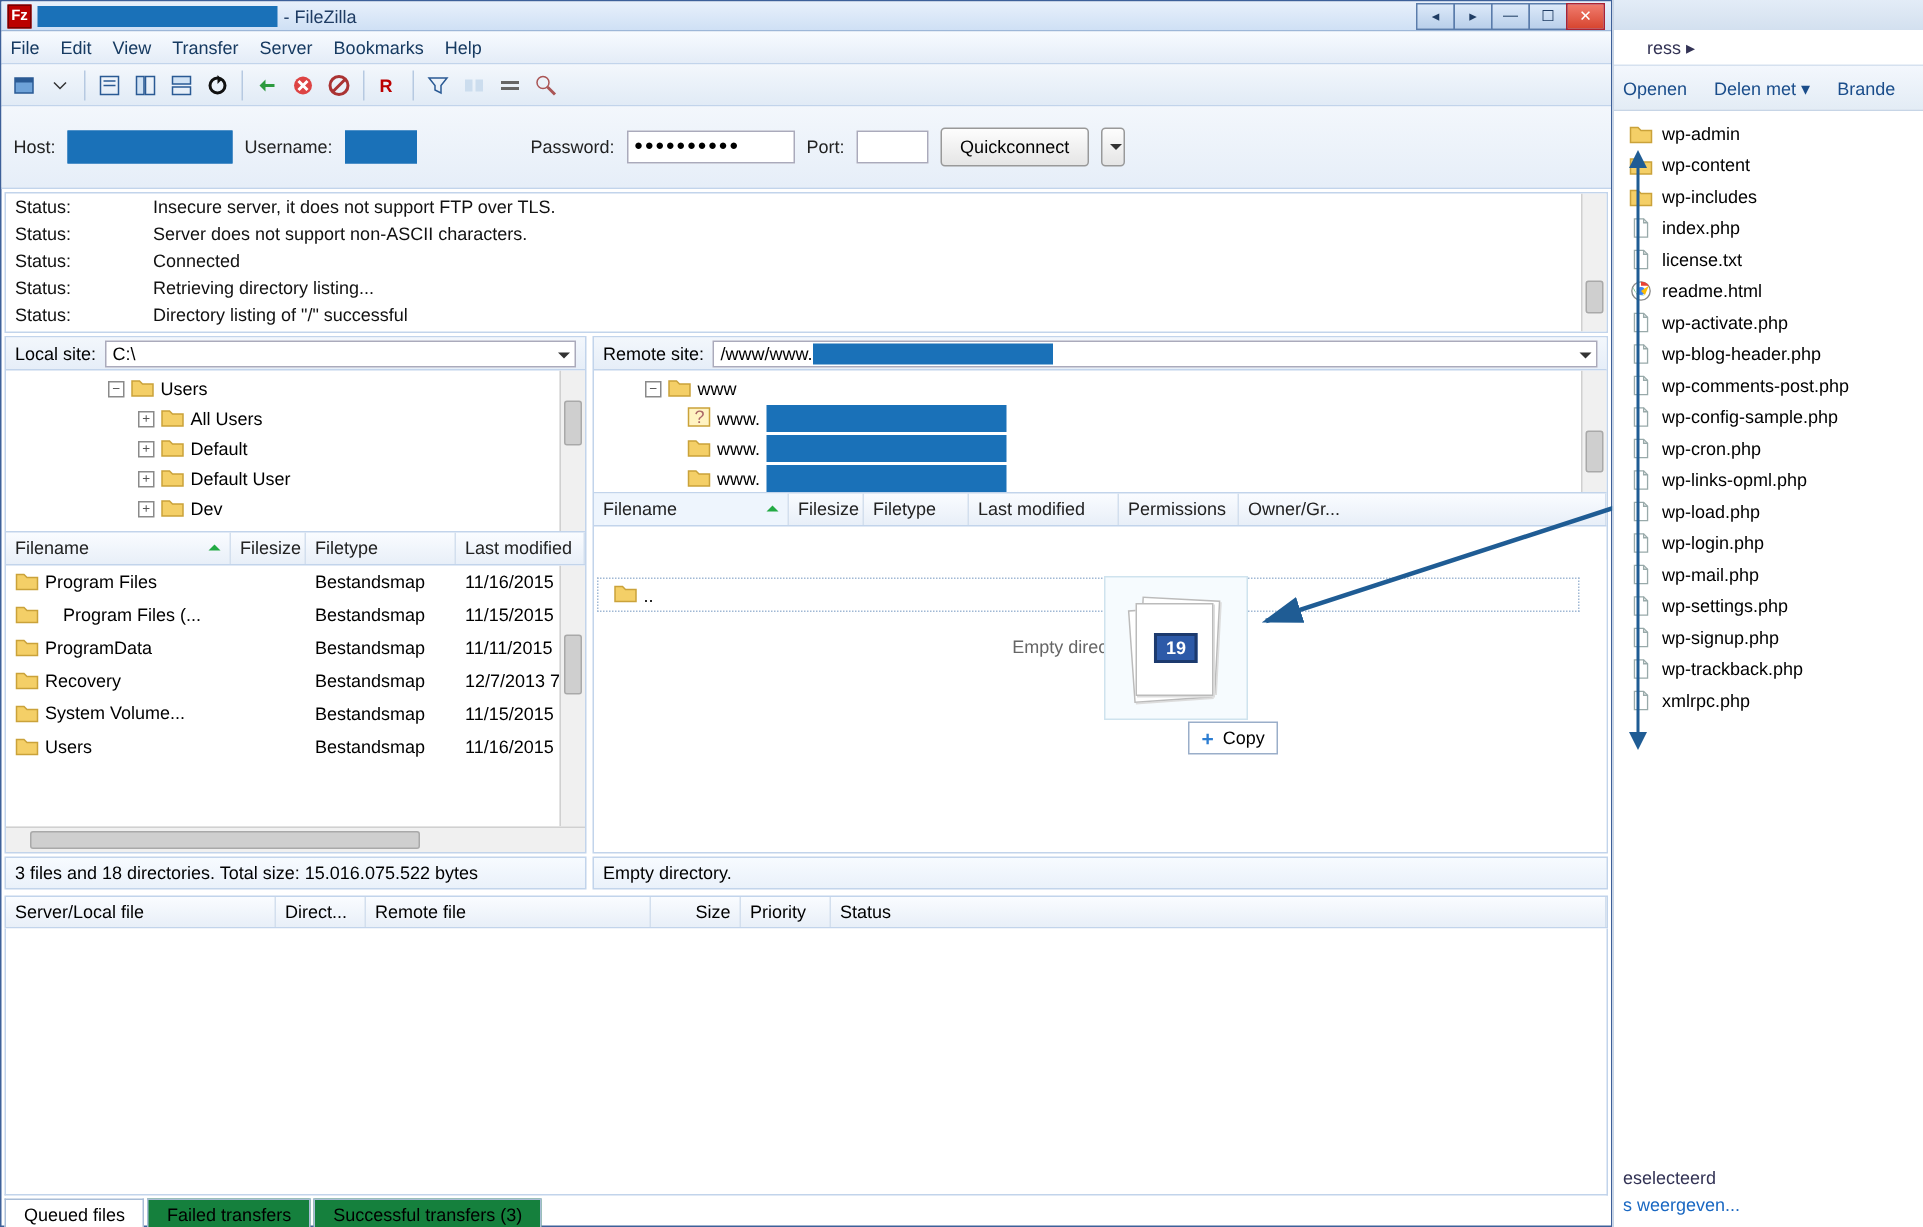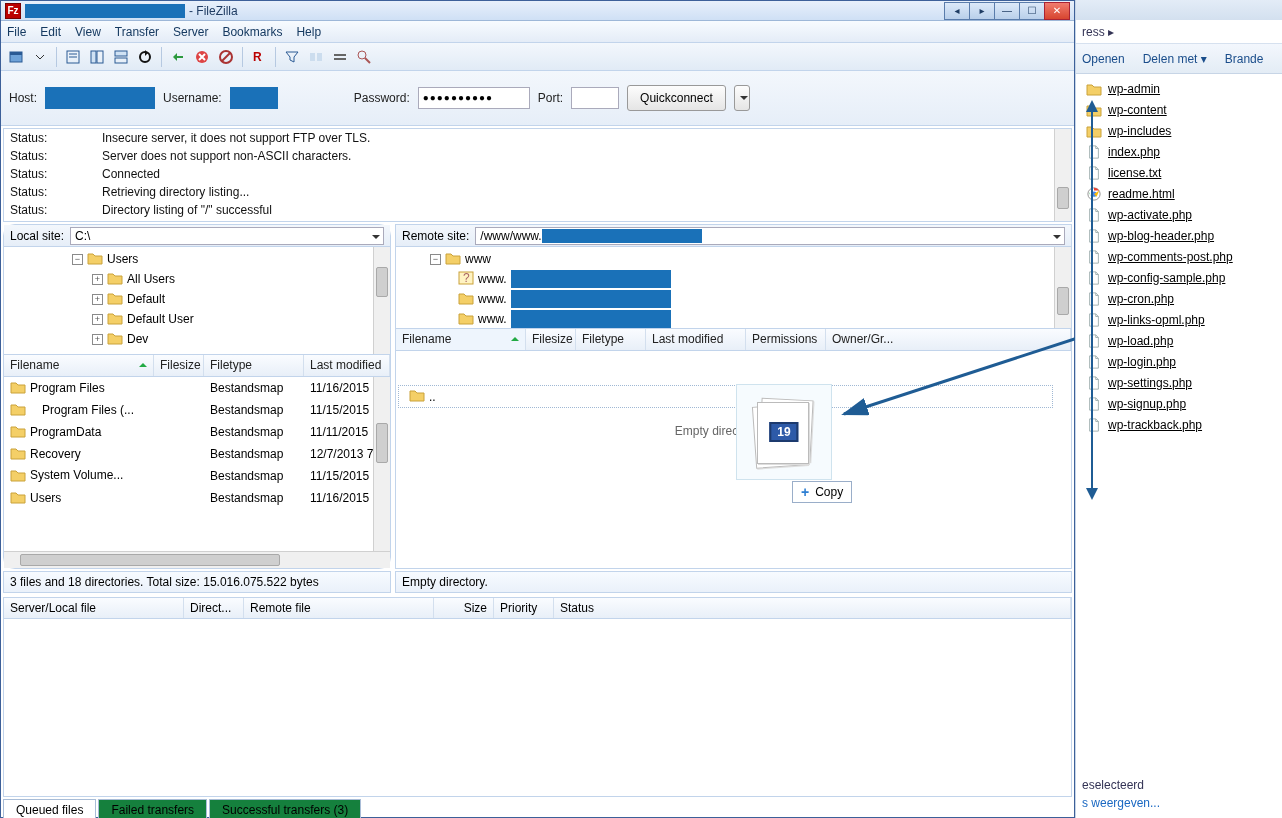--- a/index.html
+++ b/index.html
@@ -38,21 +38,21 @@
 .logpanel { height:94px; border:1px solid #c2d4eb; margin:2px; overflow:hidden; position:relative; background:#fff; }
 .logpanel .row { display:flex; padding:0 6px; line-height:18px; }
 .logpanel .lbl { width:92px; color:#111; }
 .logpanel .msg { color:#111; }
 .vscroll { position:absolute; right:0; top:0; bottom:0; width:17px; background:#f0f0f0; border-left:1px solid #d0d0d0; }
 .vscroll .thumb { position:absolute; left:2px; right:2px; background:#cfcfcf; border:1px solid #a9a9a9; border-radius:2px; }
 
 
 .midwrap { display:flex; height:345px; margin:0 2px; gap:4px; }
 .pane { border:1px solid #c2d4eb; display:flex; flex-direction:column; background:#fff; flex:1; min-width:0; position:relative;}
-.pane.left { flex:0 0 388px;border-radius:12px; }
+.pane.left { flex:0 0 388px; }
 .sitebar { height:22px; background:linear-gradient(#f3f7fc,#e6eef8); border-bottom:1px solid #c2d4eb; display:flex; align-items:center; padding:0 6px; gap:6px; position:relative;}
 .sitebar label{ white-space:nowrap;}
 .sitebar .combo { flex:1; height:18px; border:1px solid #aab; background:#fff; padding:0 4px; display:flex; align-items:center; position:relative;}
 .sitebar .combo .caret { position:absolute; right:2px; top:2px; width:14px; height:14px; display:flex;align-items:center;justify-content:center; }
 .sitebar .combo .redseg { display:inline-block; height:14px; background:#1a71b8; }
 
 .tree { flex:0 0 108px; overflow:hidden; position:relative; border-bottom:1px solid #c2d4eb; padding:2px 4px; }
 .tree .node { display:flex; align-items:center; height:20px; gap:4px; }
 .tree .toggle { width:11px; height:11px; border:1px solid #8a8a8a; display:flex;align-items:center;justify-content:center; font-size:9px; line-height:9px; color:#555; background:#fff;}
 .tree .folder-icon svg, .list .folder-icon svg, .filetree .fileicon svg { width:16px; height:14px; }
@@ -98,25 +98,25 @@
 .tab { border:1px solid #a9bdd7; border-bottom:none; padding:3px 12px; background:#15803d; margin-right:2px;}
 .tab.active { background:#fff; }
 
 .bottombar { height:22px; border-top:1px solid #c2d4eb; background:linear-gradient(#f7fbff,#eaf1fa); display:flex; align-items:center; justify-content:flex-end; padding:0 8px; gap:10px; margin:0 2px 2px 2px;}
 .leds { display:flex; gap:4px;}
 .led { width:10px; height:10px; border-radius:50%; }
 
 
 .explorer { position:absolute; left:1075px; top:0; width:207px; height:818px; background:#fff; border-left:1px solid #c7d5e6;}
 .explorer .ehead { height:20px; background:linear-gradient(#e3ecf7,#d3e0ef); }
-.explorer .crumb { height:24px; border-bottom:1px solid #d6e1ef; display:flex; align-items:center; padding:0 6px; gap:6px; color:#335; overflow:hidden;}
+.explorer .crumb { height:24px; border-bottom:1px solid #d6e1ef; display:flex; align-items:center; padding:0 22px; gap:6px; color:#335; overflow:hidden;}
 .explorer .crumb .rt { color:#335;}
 .explorer .cmdbar { height:30px; background:linear-gradient(#f3f7fd,#e3ecf5); border-bottom:1px solid #c7d5e6; display:flex; align-items:center; gap:18px; padding:0 6px; color:#1a4d8b; overflow:hidden;}
 .filetree { padding:4px 2px; }
-.filetree .item { display:flex; align-items:center; height:21px; gap:6px; padding-left:8px; white-space:nowrap;text-decoration:underline;}
+.filetree .item { display:flex; align-items:center; height:21px; gap:6px; padding-left:8px; white-space:nowrap;}
 .filetree .fileicon { width:16px; height:16px; display:flex; align-items:center; justify-content:center;}
 .explorer .estatus { position:absolute; bottom:26px; left:6px; color:#335;}
 .explorer .estatus2 { position:absolute; bottom:8px; left:6px; color:#1a68c2;}
 
 .caret-down { width:0;height:0;border:4px solid transparent;border-top-color:#333; display:inline-block; margin-left:4px; transform:translateY(2px);}
 </style>
 </head>
 <body>
 
 <div class="fz-window">
@@ -674,39 +674,57 @@
         </span>
         <span>wp-login.php</span>
       </div>
       <div class="item">
         <span class="fileicon">
           <svg viewBox="0 0 14 16" width="14" height="16">
             <path d="M2 1h7l3 3v11H2z" fill="#fff" stroke="#9aa"></path>
             <path d="M9 1v3h3" fill="none" stroke="#9aa"></path>
           </svg>
         </span>
+        <span>wp-mail.php</span>
+      </div>
+      <div class="item">
+        <span class="fileicon">
+          <svg viewBox="0 0 14 16" width="14" height="16">
+            <path d="M2 1h7l3 3v11H2z" fill="#fff" stroke="#9aa"></path>
+            <path d="M9 1v3h3" fill="none" stroke="#9aa"></path>
+          </svg>
+        </span>
         <span>wp-settings.php</span>
       </div>
       <div class="item">
         <span class="fileicon">
           <svg viewBox="0 0 14 16" width="14" height="16">
             <path d="M2 1h7l3 3v11H2z" fill="#fff" stroke="#9aa"></path>
             <path d="M9 1v3h3" fill="none" stroke="#9aa"></path>
           </svg>
         </span>
         <span>wp-signup.php</span>
       </div>
       <div class="item">
         <span class="fileicon">
           <svg viewBox="0 0 14 16" width="14" height="16">
             <path d="M2 1h7l3 3v11H2z" fill="#fff" stroke="#9aa"></path>
             <path d="M9 1v3h3" fill="none" stroke="#9aa"></path>
           </svg>
         </span>
         <span>wp-trackback.php</span>
+      </div>
+      <div class="item">
+        <span class="fileicon">
+          <svg viewBox="0 0 14 16" width="14" height="16">
+            <path d="M2 1h7l3 3v11H2z" fill="#fff" stroke="#9aa"></path>
+            <path d="M9 1v3h3" fill="none" stroke="#9aa"></path>
+          </svg>
+        </span>
+        <span>xmlrpc.php</span>
       </div>
     </div>
   <div class="estatus">eselecteerd</div>
   <div class="estatus2">s weergeven...</div>
 
   <svg style="position:absolute; left:10px; top:100px;" width="12" height="400">
     <path d="M6 0 L0 12 L12 12 Z" fill="#1f5c94"></path>
     <line x1="6" y1="12" x2="6" y2="388" stroke="#1f5c94" stroke-width="2"></line>
     <path d="M6 400 L0 388 L12 388 Z" fill="#1f5c94"></path>
   </svg>

